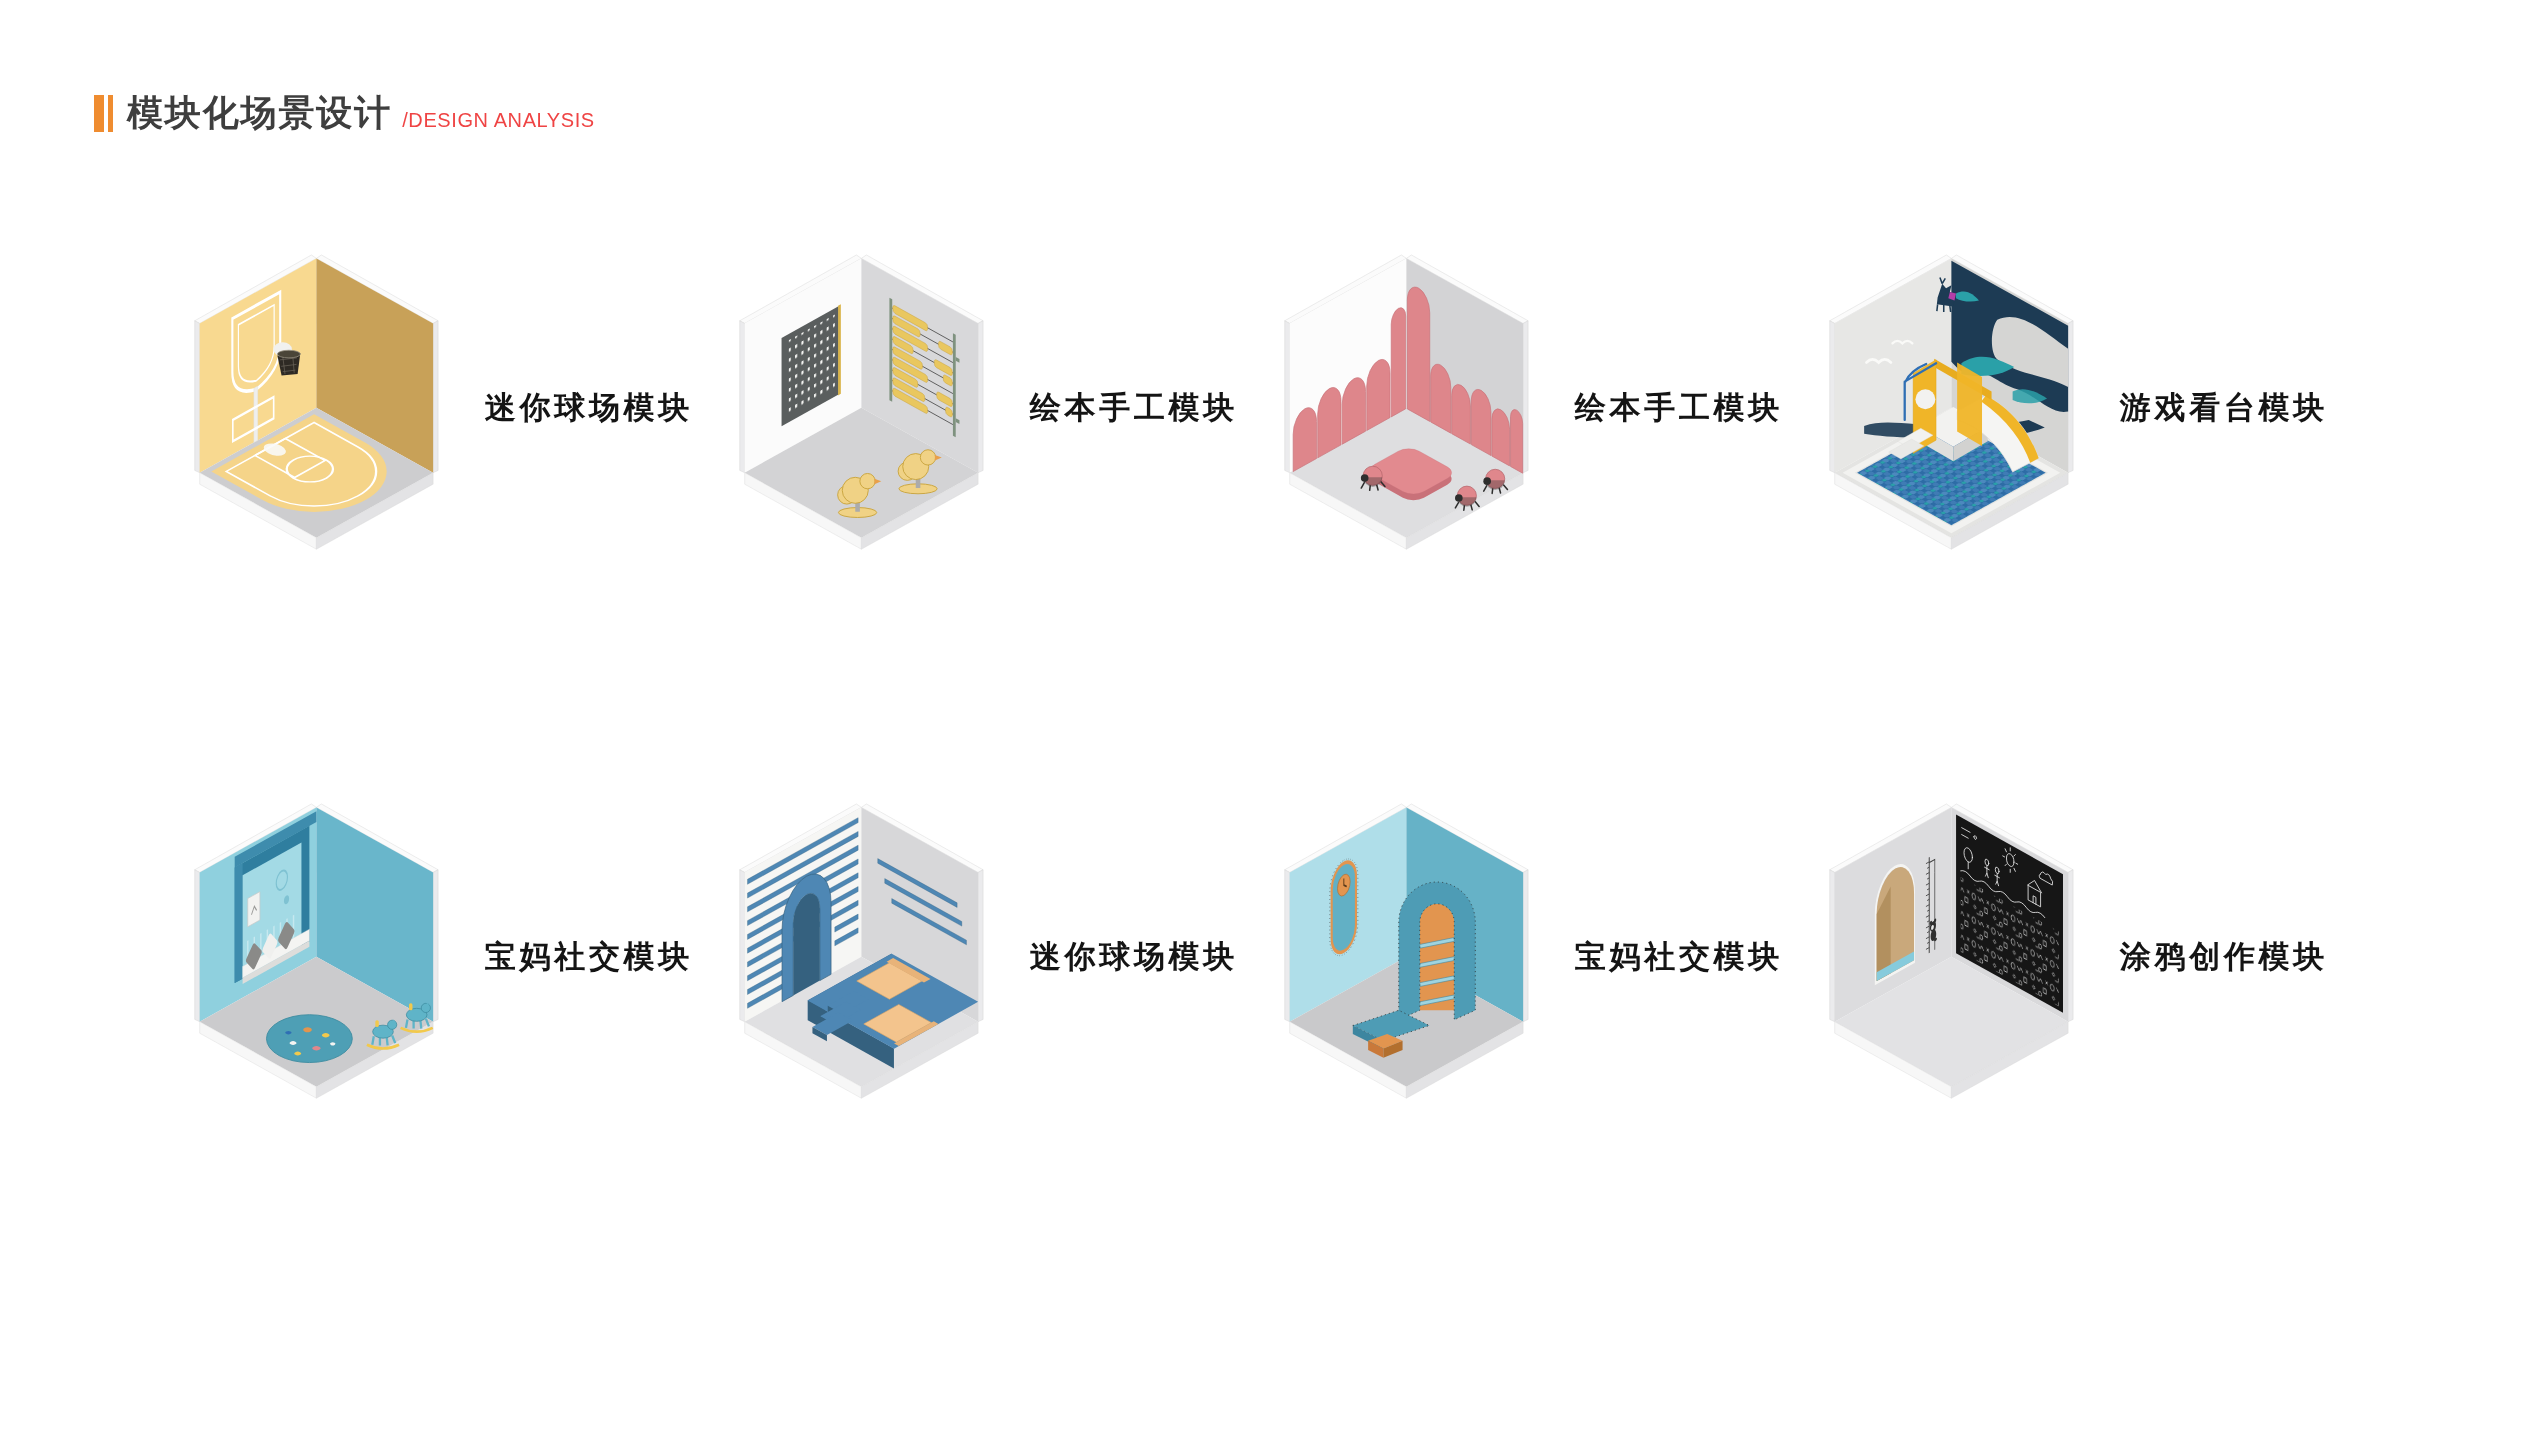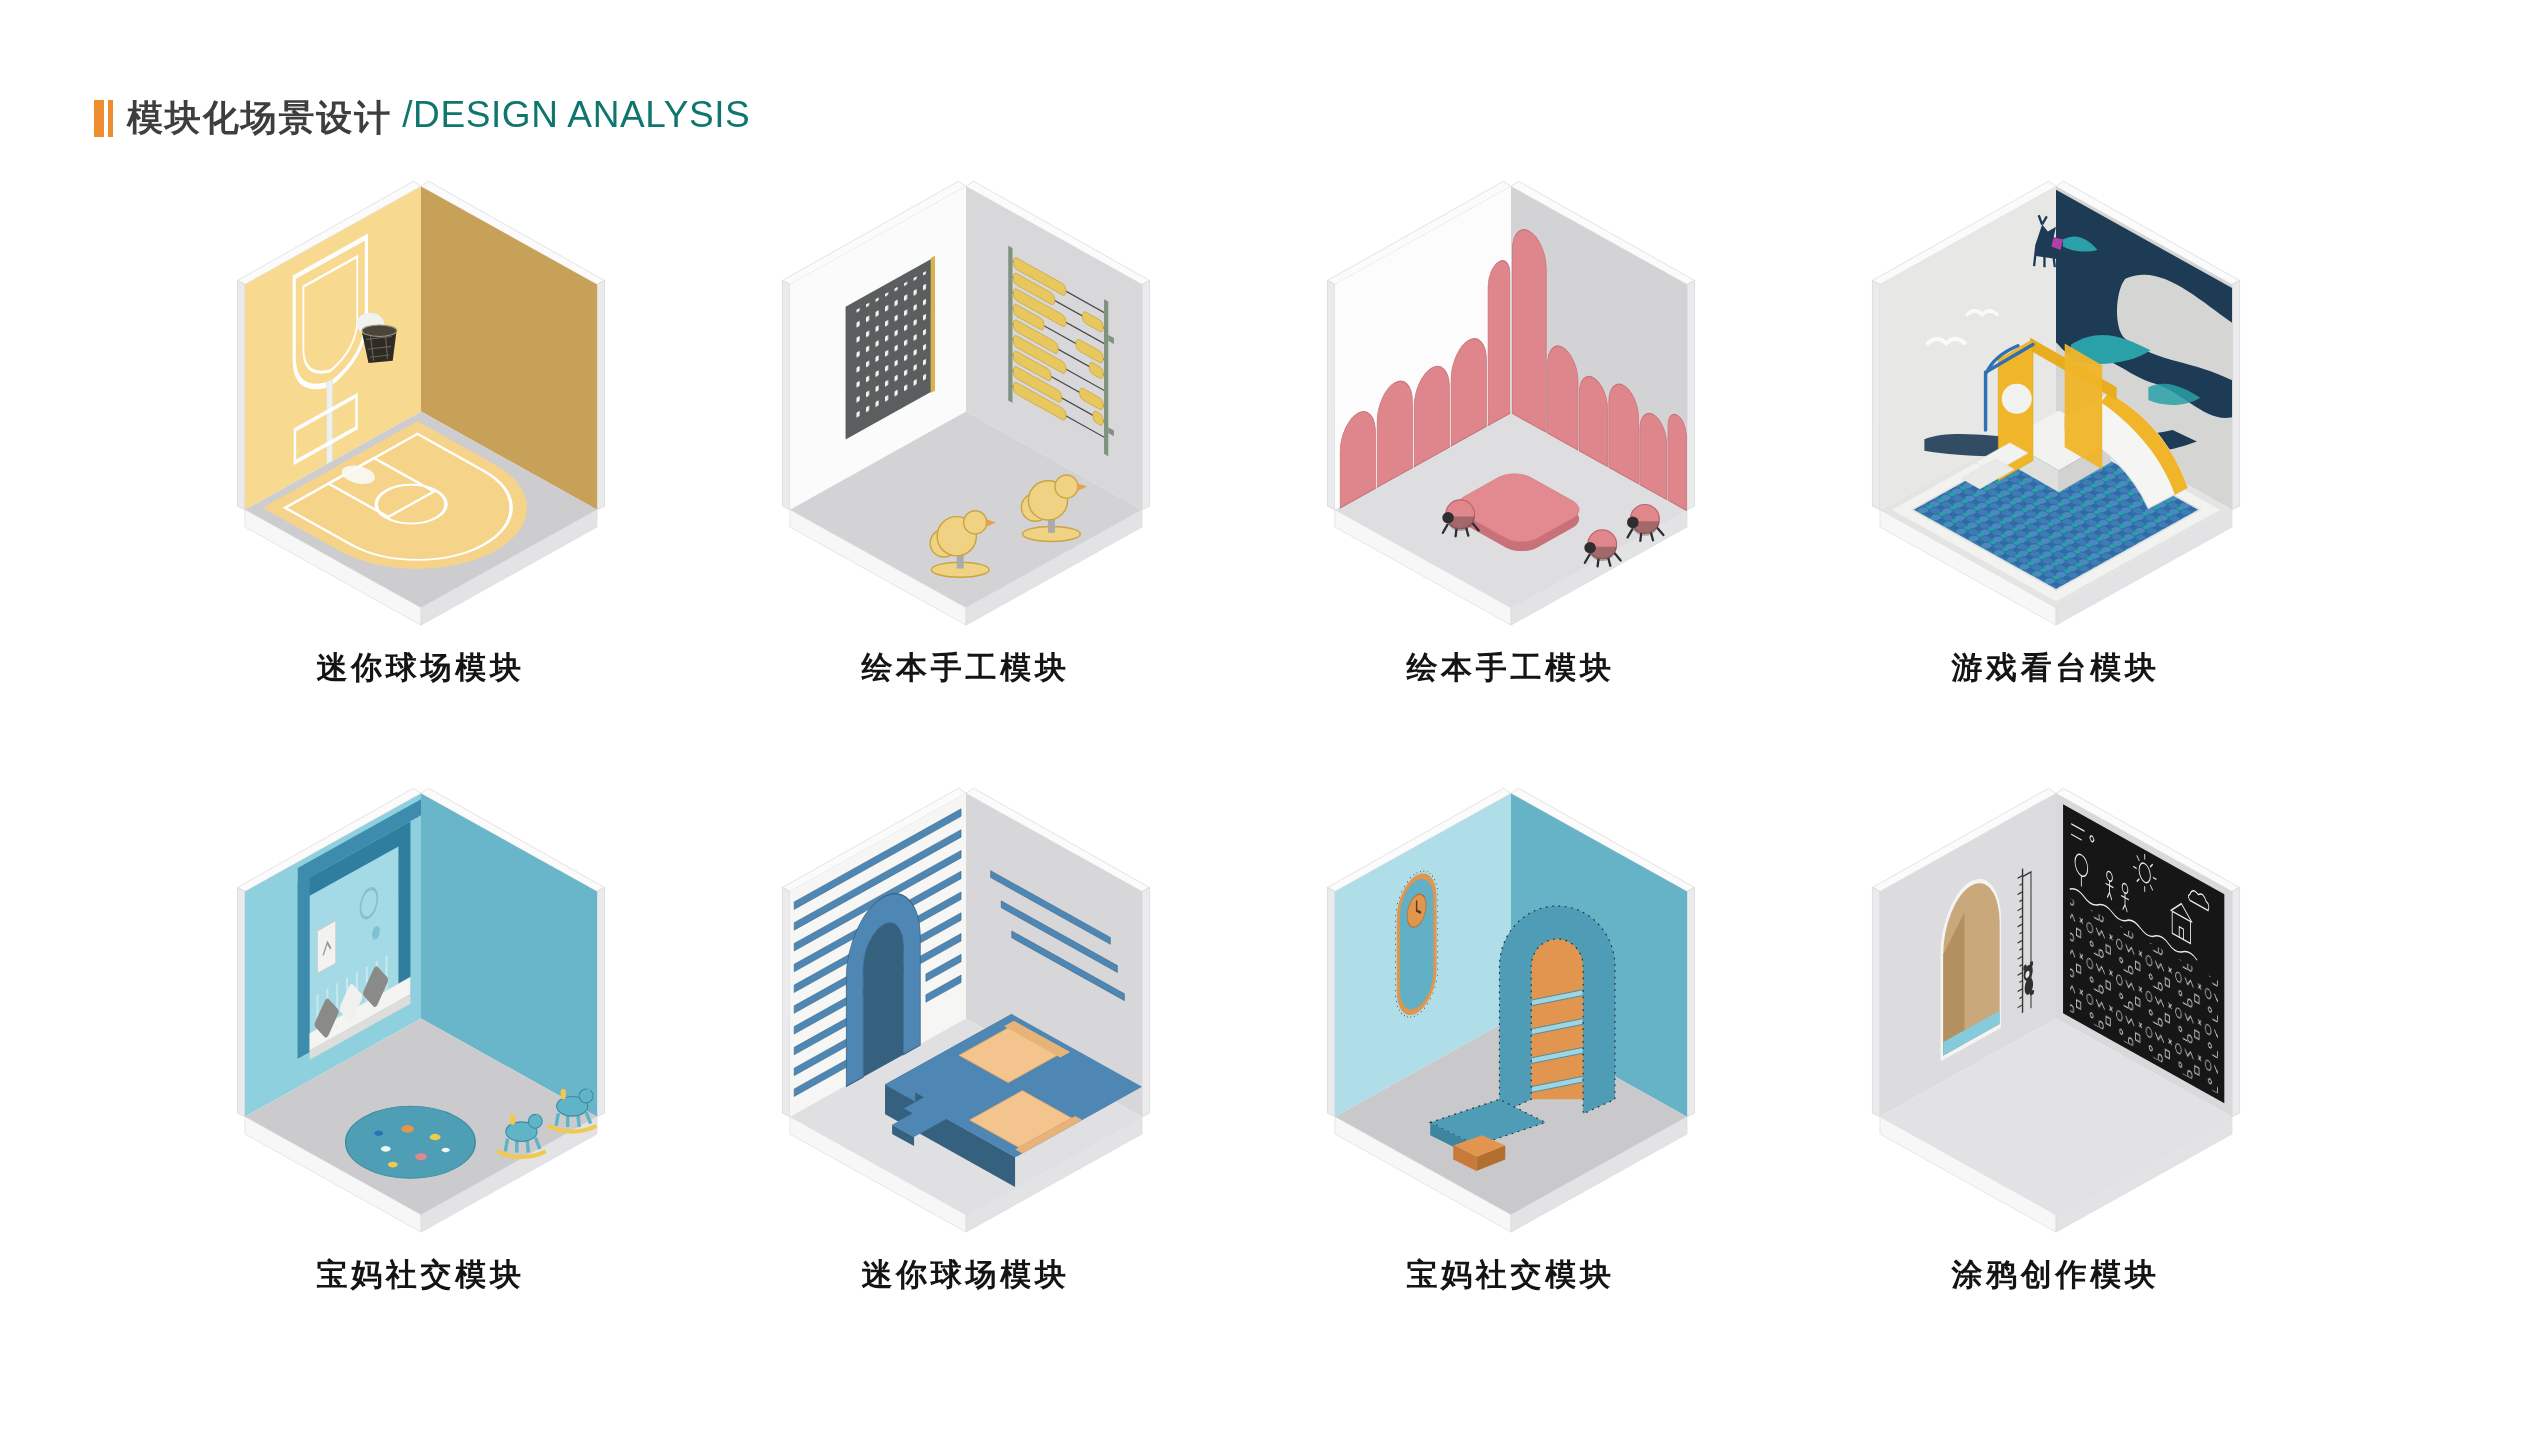--- a/index.html
+++ b/index.html
@@ -7,27 +7,27 @@
     width:2538px;height:1449px;position:relative;overflow:hidden;
     background:#FFFFFF;
     font-family:"Liberation Sans","DejaVu Sans",sans-serif;
   }
   
   .header{position:absolute;left:94px;top:58px;display:flex;align-items:flex-end;margin-top:36px;}
   .hbars{display:flex;align-items:flex-end;gap:3.7px;margin-right:13.6px;}
   .bar1{width:10px;height:37px;background:var(--accent,#EF8C30);}
   .bar2{width:5.6px;height:37px;background:var(--accent,#EF8C30);}
   .htitle{font-size:36px;font-weight:700;color:#3E3E3E;letter-spacing:1.9px;line-height:1.05;}
-  .hsub{font-size:37px;font-weight:400;color:#0f766e;letter-spacing:0.6px;margin-left:10px;line-height:1.15;}
+  .hsub{font-size:20px;font-weight:400;color:#ef4444;letter-spacing:0.6px;margin-left:10px;line-height:1.15;}
   
   .grid{
     position:absolute;left:148px;top:169px;
     display:grid;grid-template-columns:repeat(4,545px);row-gap:87px;
   }
-  .cell{display:flex;flex-direction:column;align-items:center;}
+  .cell{display:flex;flex-direction:row;align-items:center;}
   .cell svg{display:block;}
   .mlabel{
     margin-top:16px;font-size:31px;font-weight:700;color:#141414;
     letter-spacing:3.7px;text-align:center;white-space:nowrap;
   }
 </style>
 </head>
 <body>
 
 <div class="header" style="--accent: #EF8C30;">

